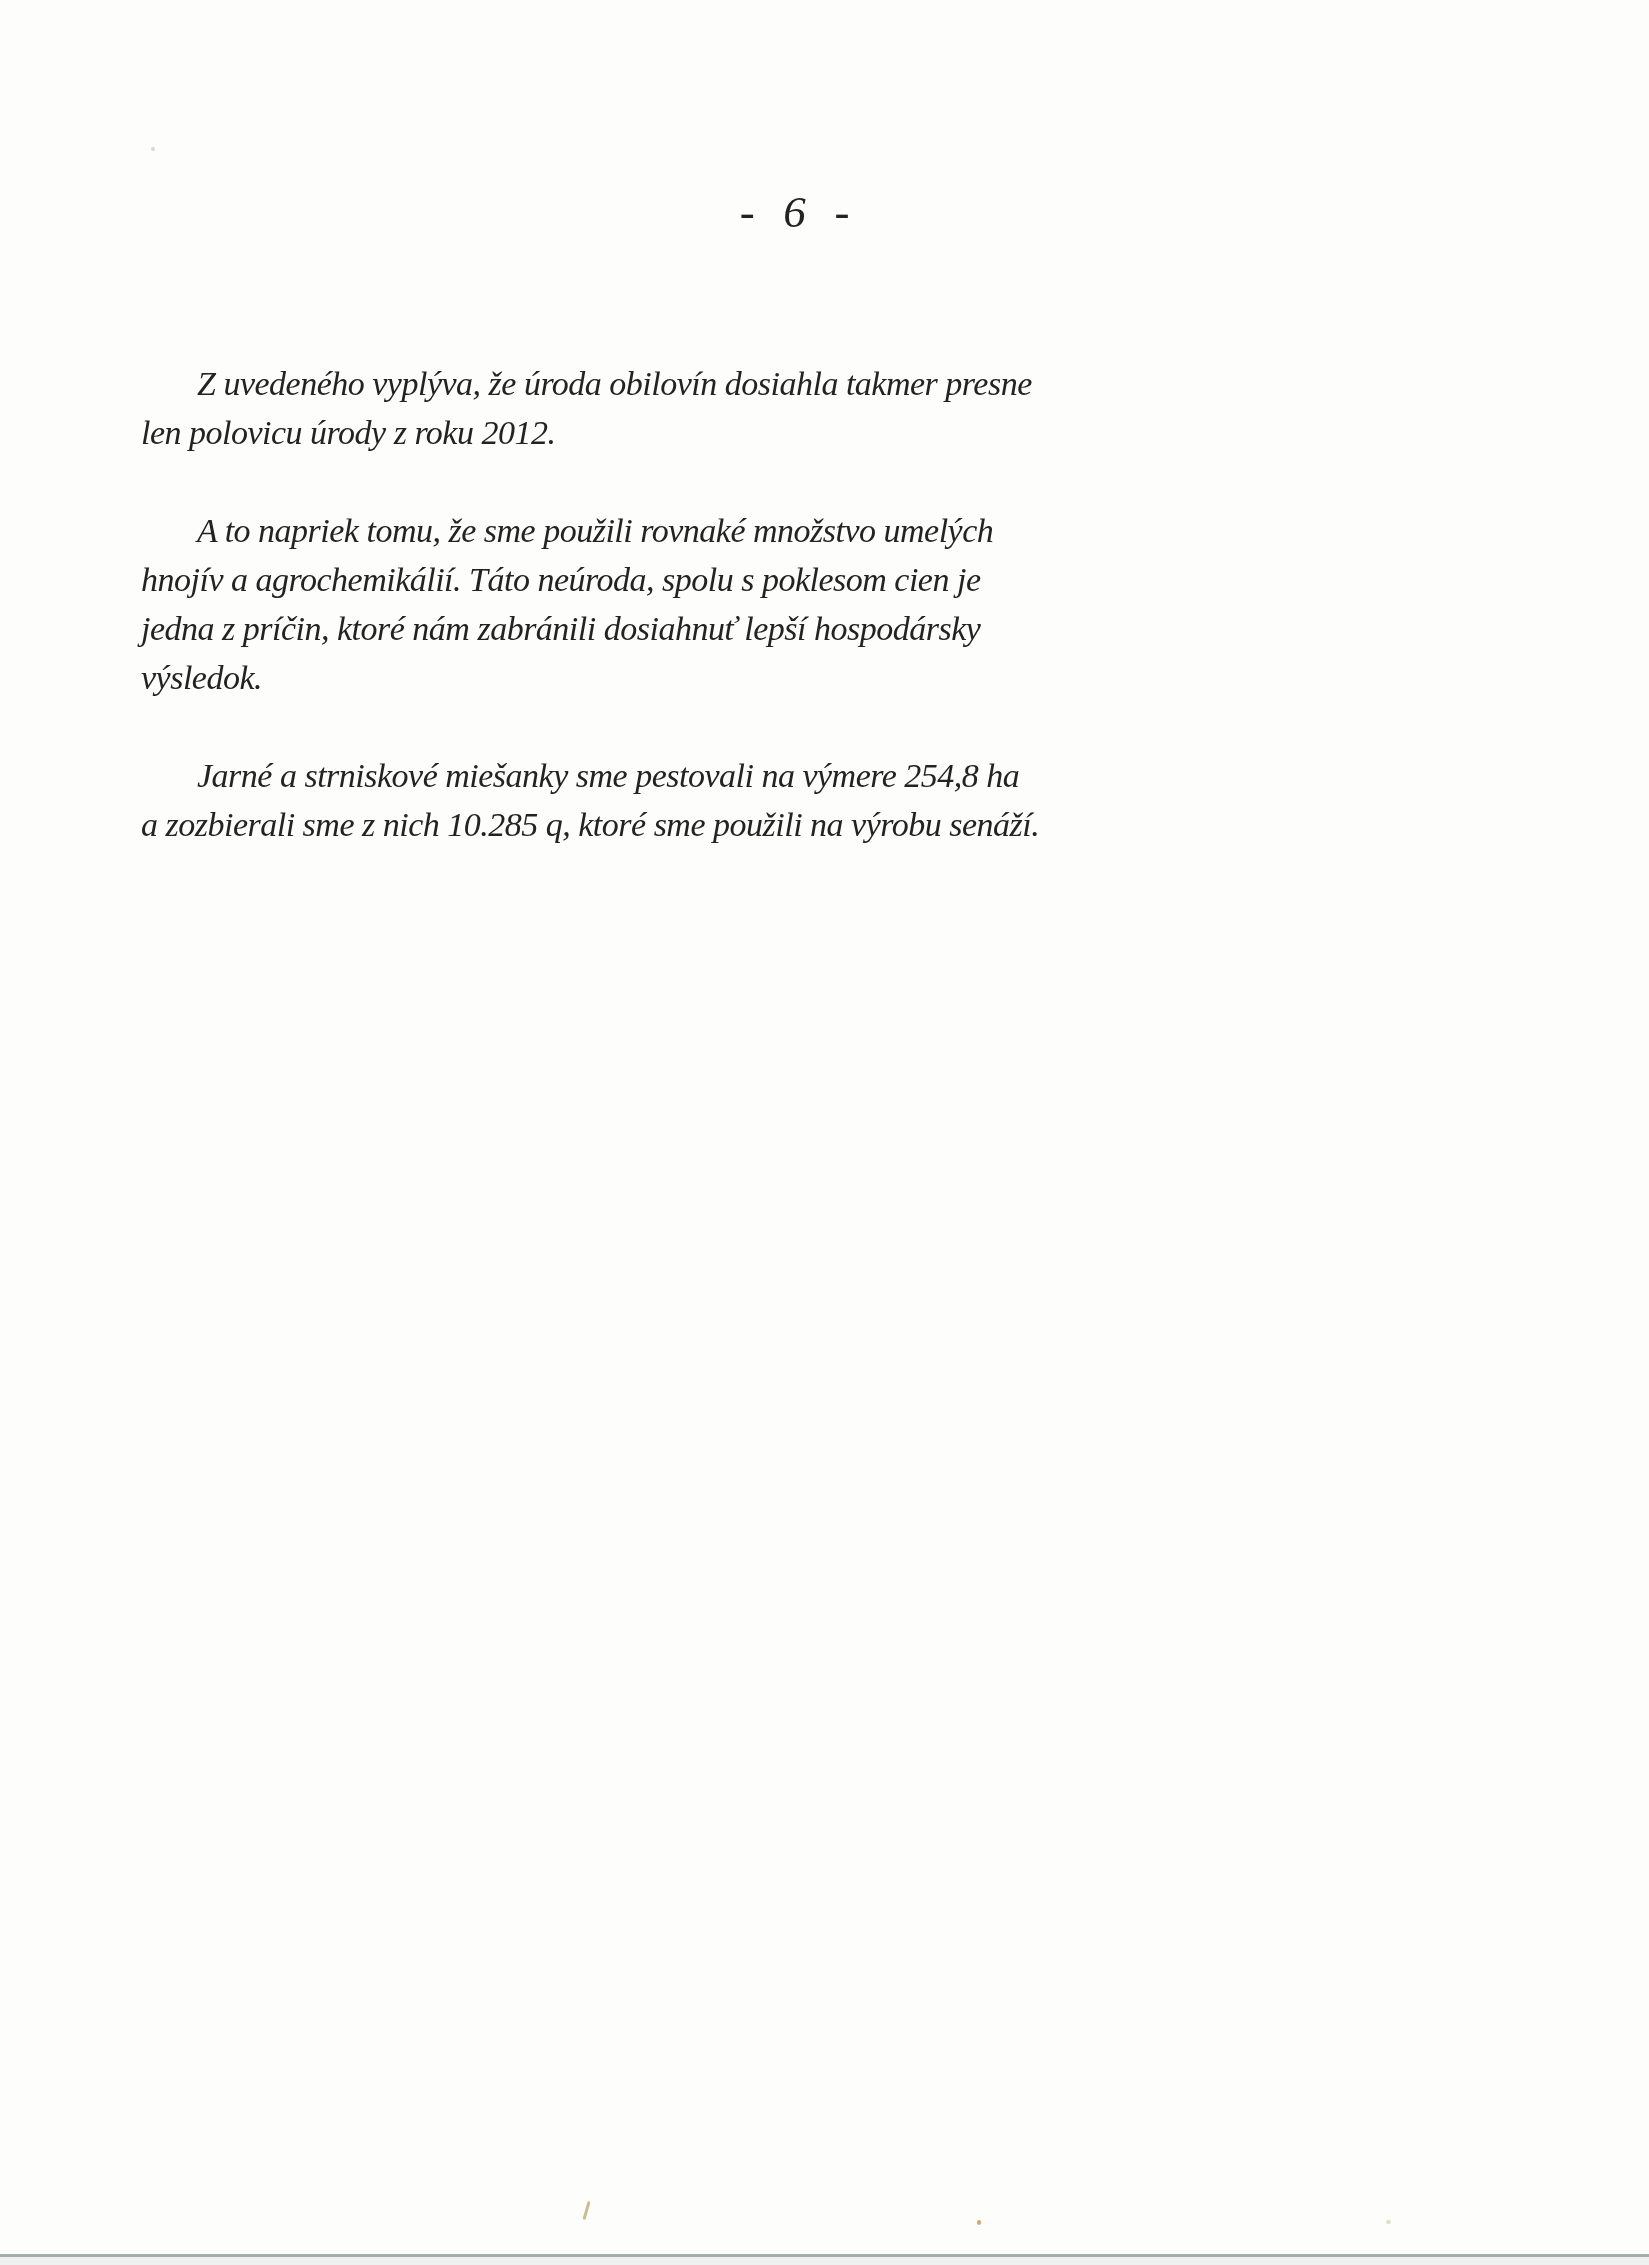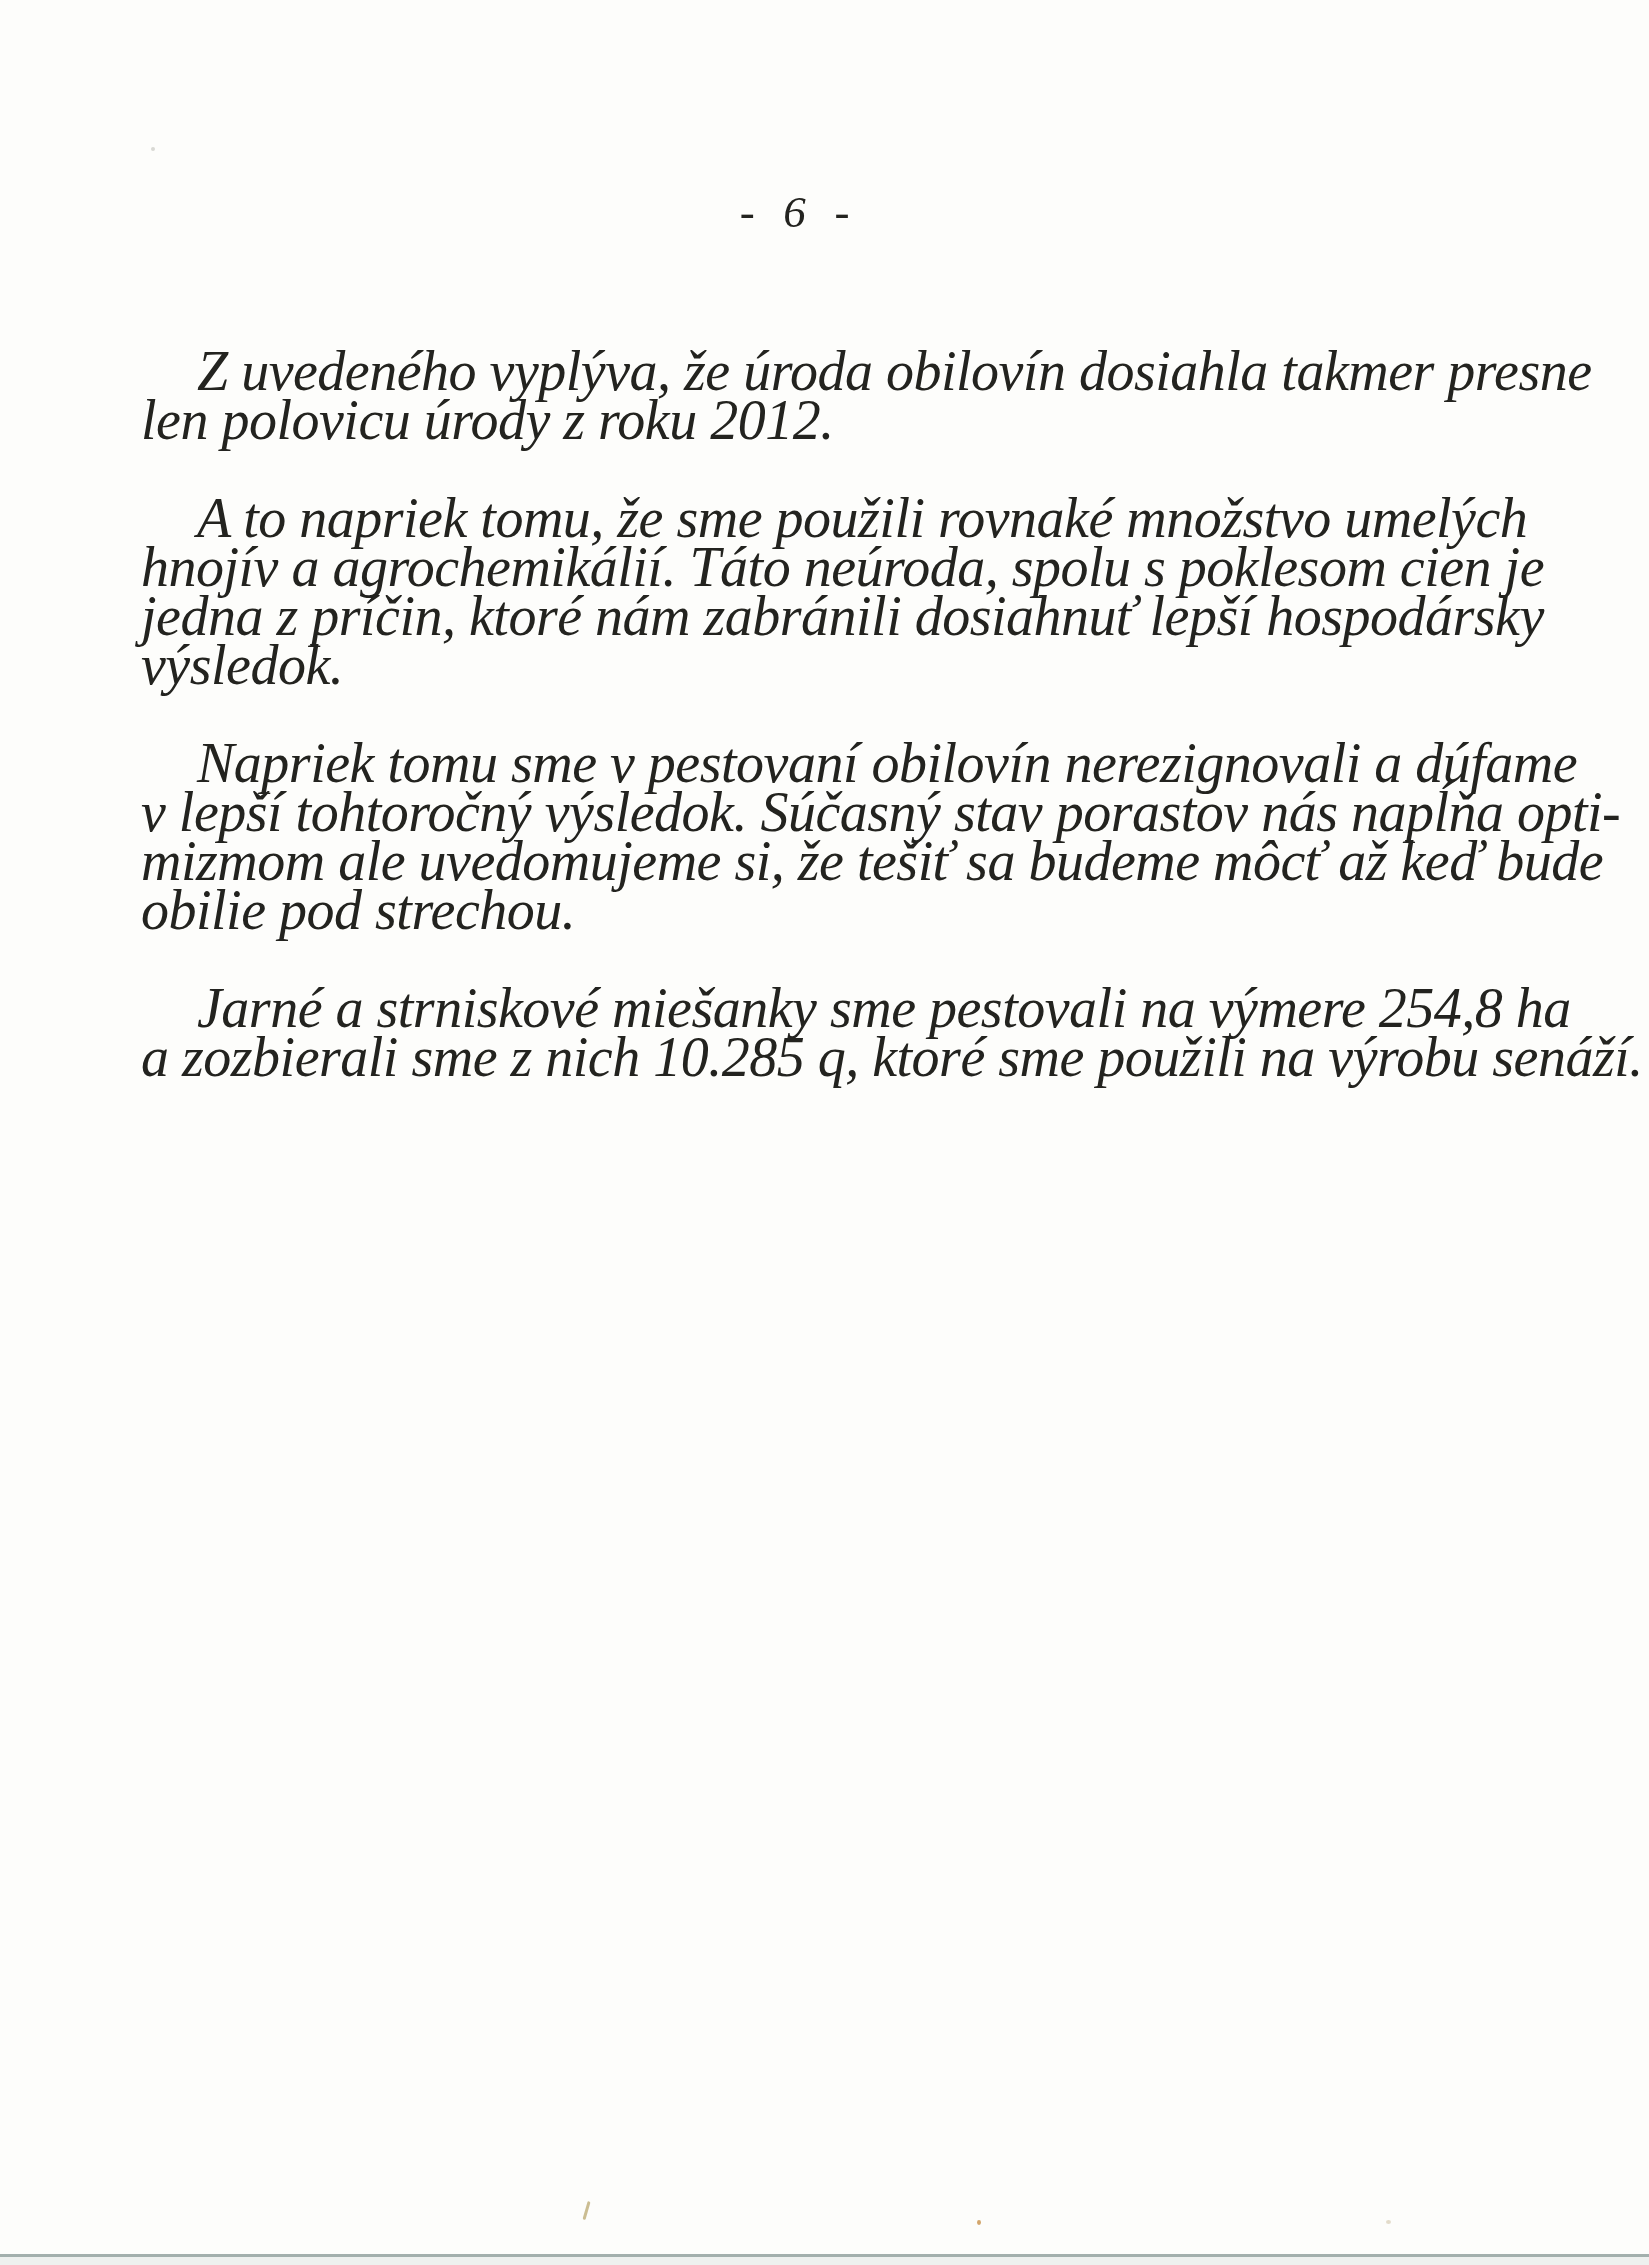--- a/index.html
+++ b/index.html
@@ -33,22 +33,22 @@
     word-spacing: 13.6px;
     letter-spacing: 1.9px;
   }
   .content {
     position: absolute;
     top: 347px;
     left: 141px;
     width: 1359px;
   }
   .para {
-    margin: 0 0 49px 0;
-    font-size: 56px;
+    margin: 12px 0 49px 0;
+    font-size: 34px;
     font-style: italic;
     line-height: 49px;
     color: #23231f;
     white-space: pre;
     text-indent: 56px;
     letter-spacing: -0.5px;
   }
   
   .scan-edge-line {
     position: absolute;
@@ -112,24 +112,20 @@
 
   <div class="page-number">- 6 -</div>
 
   <div class="content" id="content">
       <p class="para">Z uvedeného vyplýva, že úroda obilovín dosiahla takmer presne
 len polovicu úrody z roku 2012.</p>
       <p class="para">A to napriek tomu, že sme použili rovnaké množstvo umelých
 hnojív a agrochemikálií. Táto neúroda, spolu s poklesom cien je
 jedna z príčin, ktoré nám zabránili dosiahnuť lepší hospodársky
 výsledok.</p>
-      <p class="para">Napriek tomu sme v pestovaní obilovín nerezignovali a dúfame
-v lepší tohtoročný výsledok. Súčasný stav porastov nás napĺňa opti-
-mizmom ale uvedomujeme si, že tešiť sa budeme môcť až keď bude
-obilie pod strechou.</p>
       <p class="para">Jarné a strniskové miešanky sme pestovali na výmere 254,8 ha
 a zozbierali sme z nich 10.285 q, ktoré sme použili na výrobu senáží.</p>
     </div>
 
   <div class="scan-edge-line"></div>
   <div class="scan-edge-fade"></div>
   <div class="artifact-slash"></div>
   <div class="artifact-dot-1"></div>
   <div class="artifact-dot-2"></div>
   <div class="artifact-dot-3"></div>

